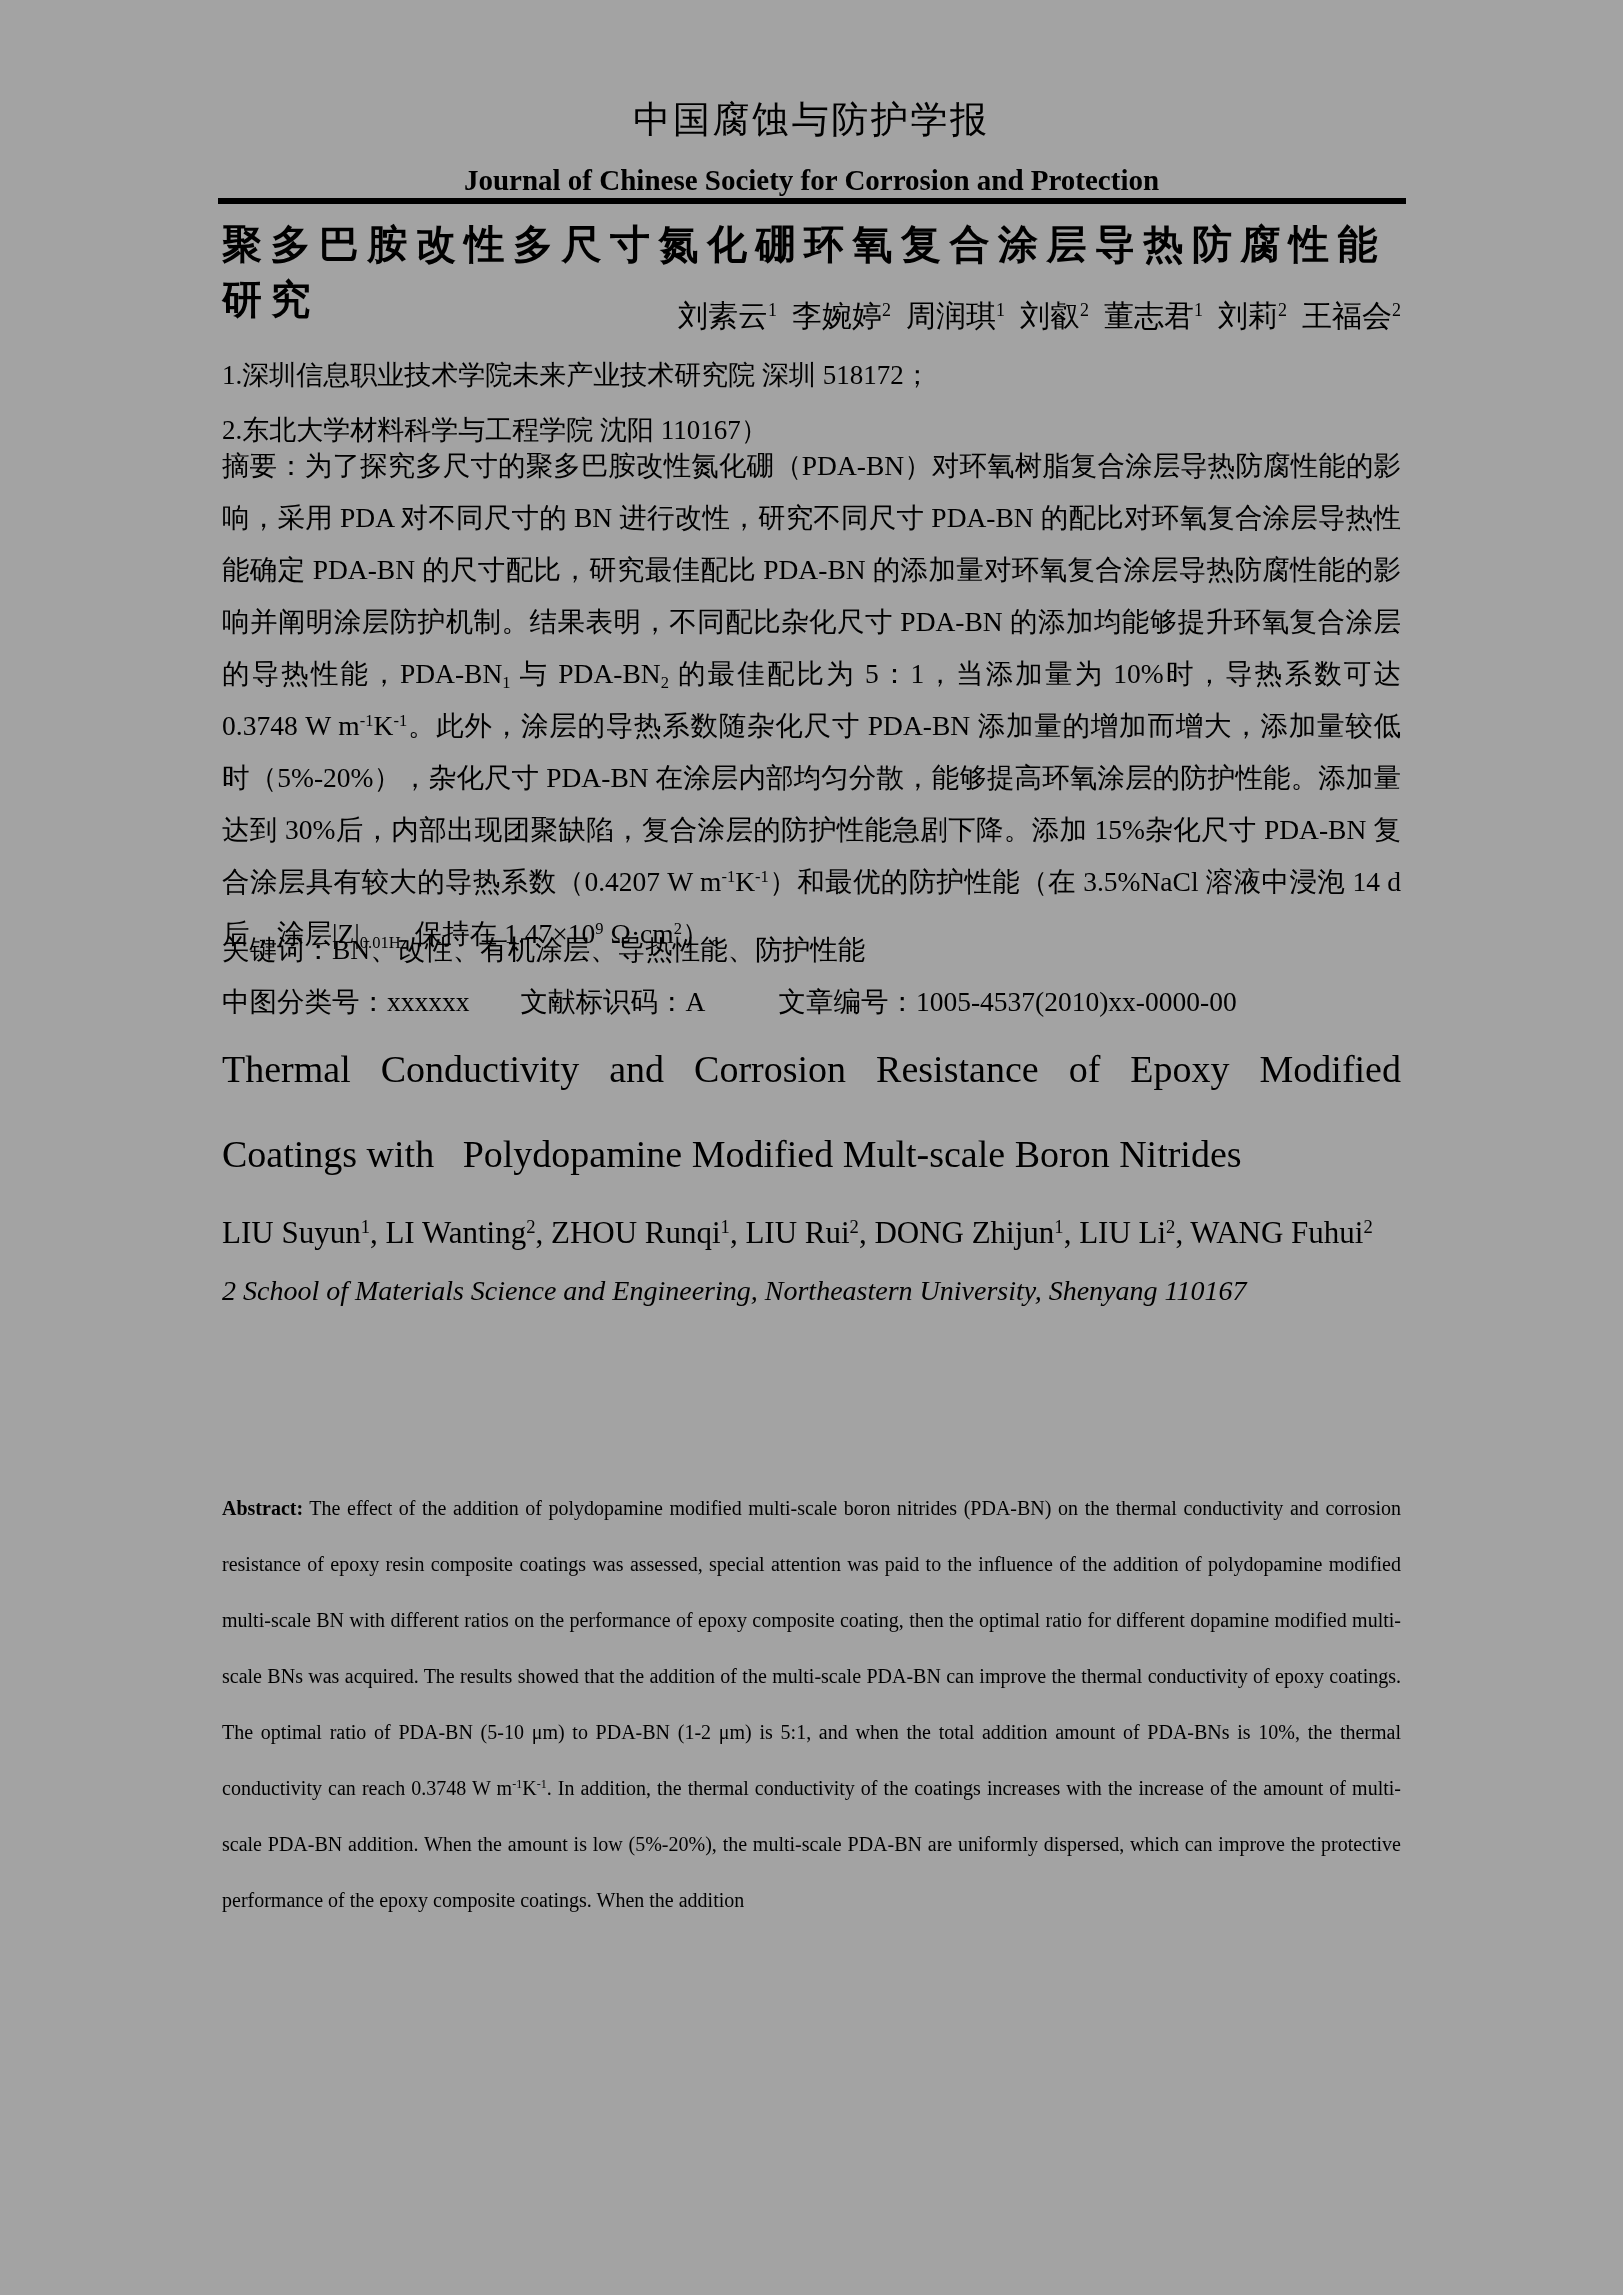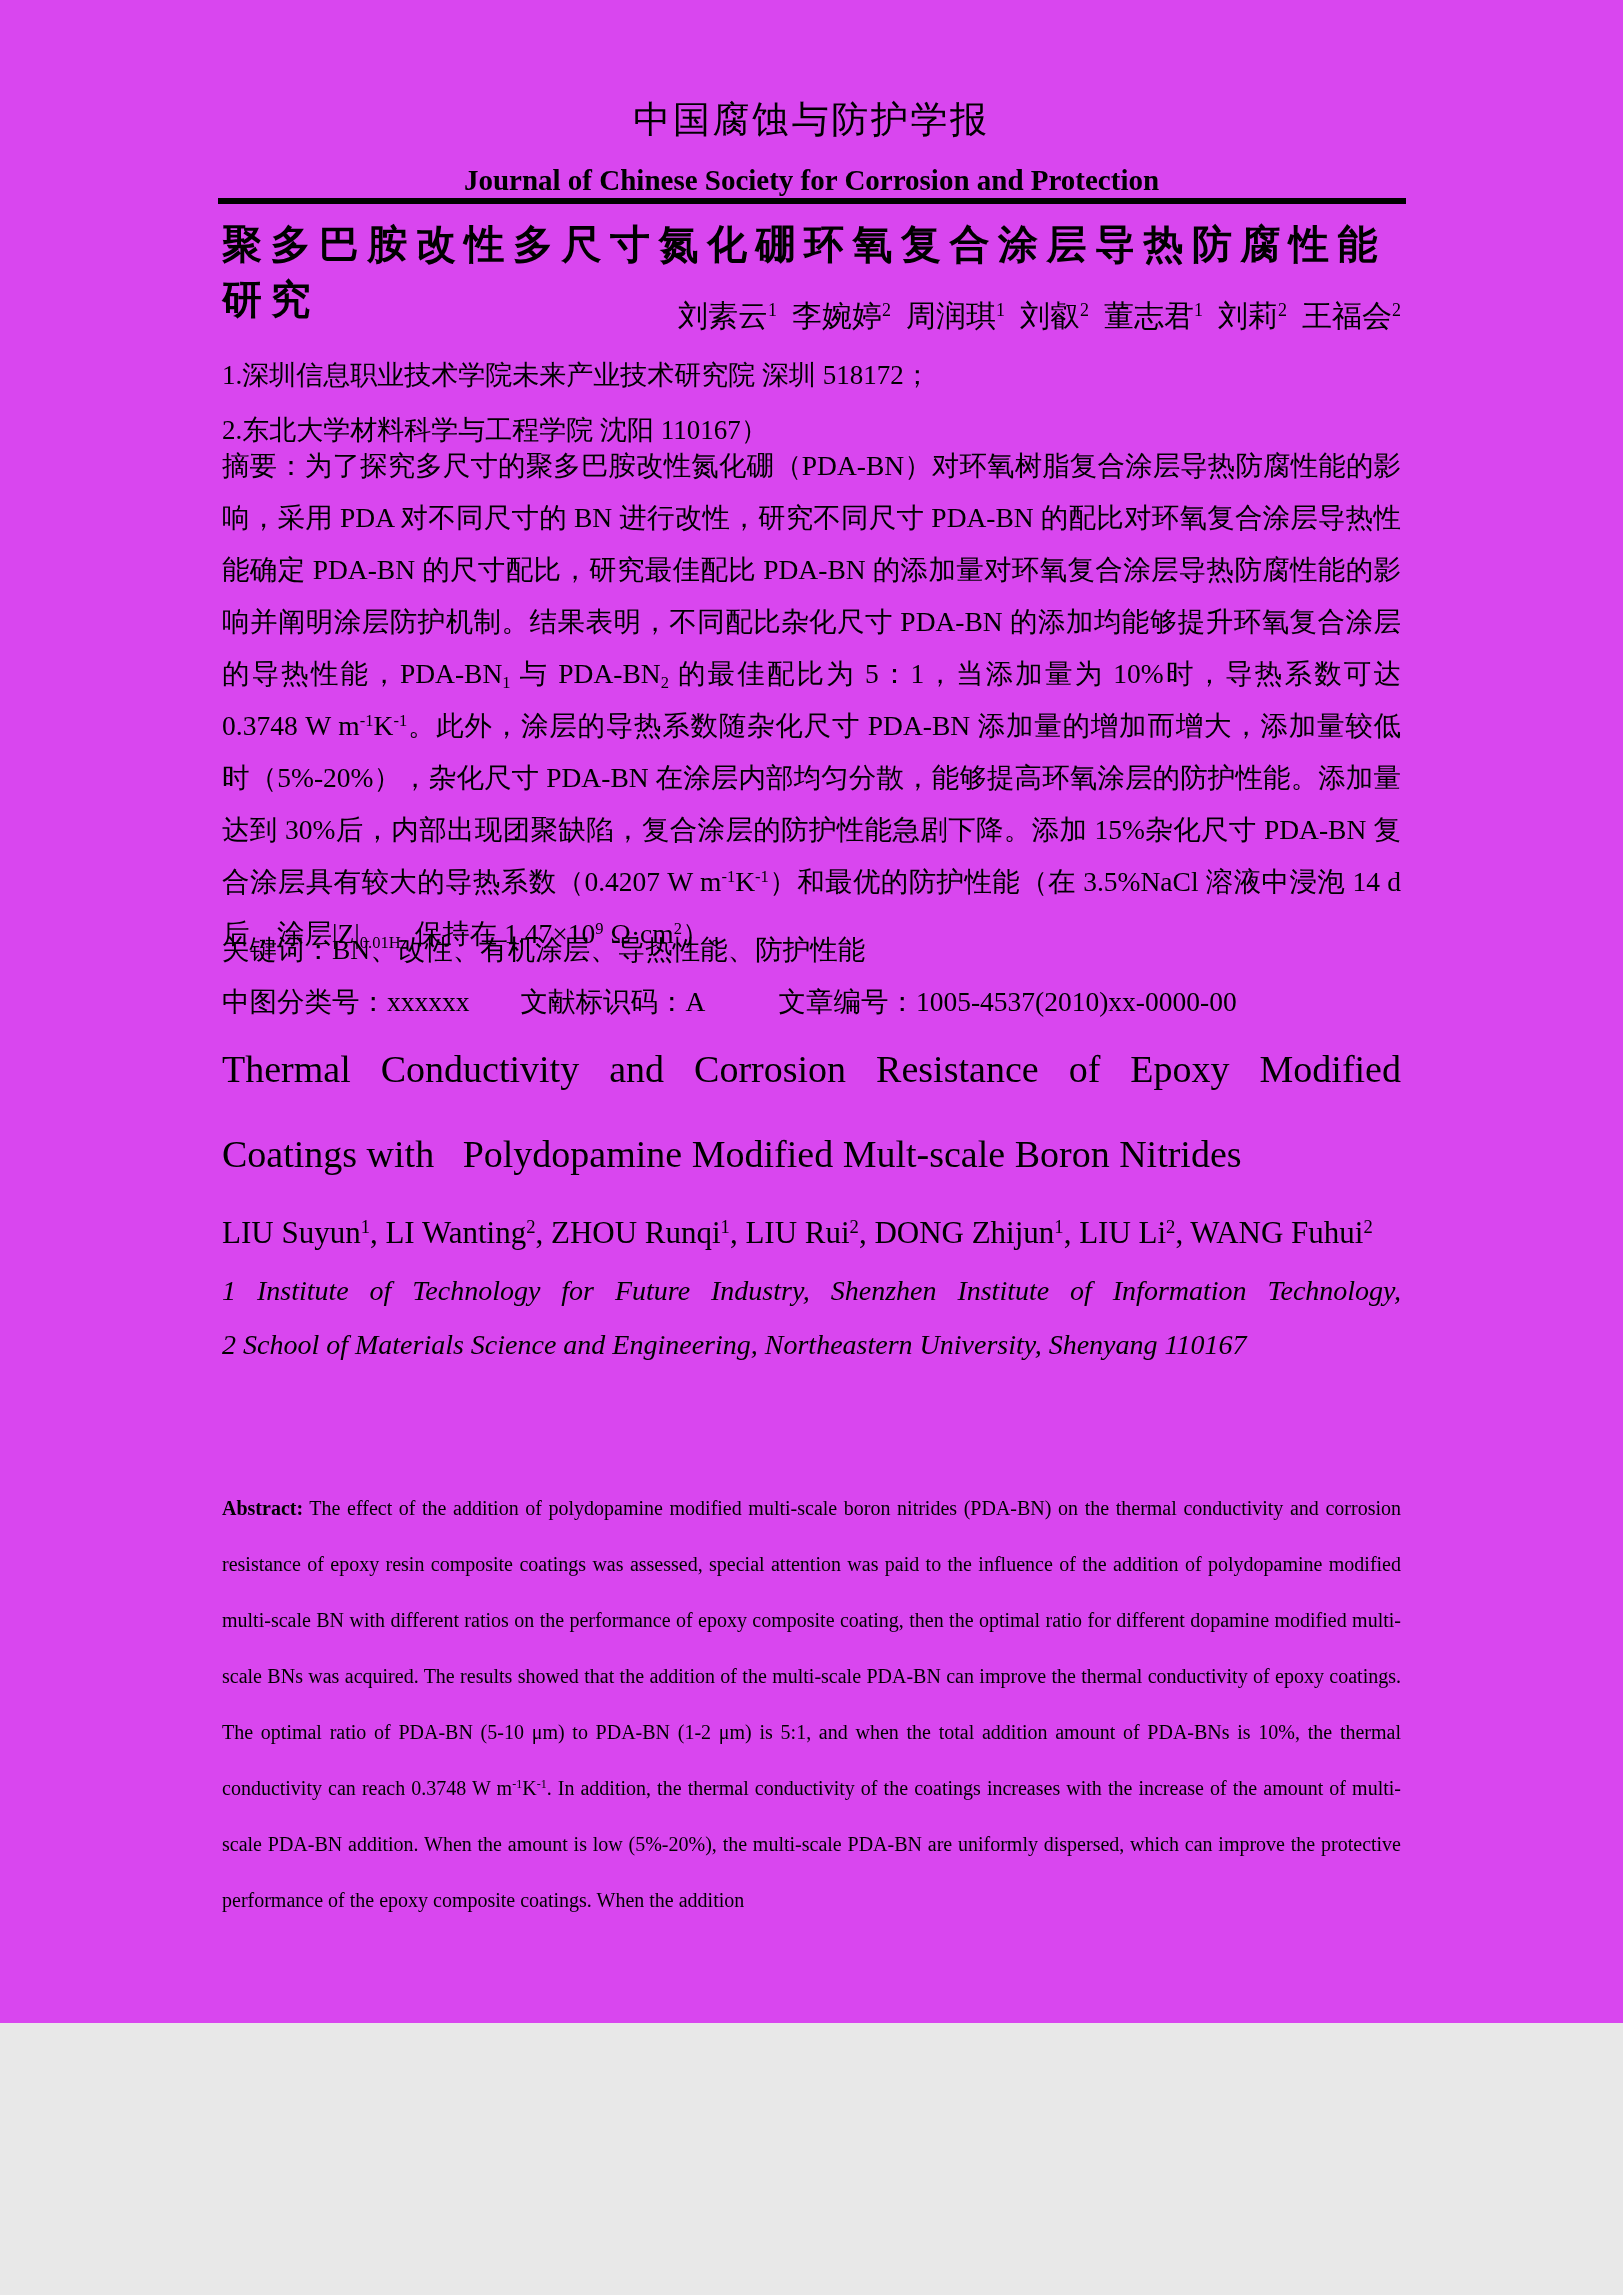--- a/index.html
+++ b/index.html
@@ -1,16 +1,16 @@
 <!DOCTYPE html>
 <html style="font-size:10.5px"><head>
 <meta charset="utf-8">
 <style>
   html,body{margin:0;padding:0;background:#e8e8e8;}
-  .page{position:relative;width:1623px;height:2023px;background:#d946ef;color:#000;overflow:hidden;
+  .page{position:relative;width:1623px;height:2295px;background:#a3a3a3;color:#000;overflow:hidden;
         font-family:"Liberation Serif","DejaVu Serif",serif;}
   .abs{position:absolute;left:222px;width:1179px;}
   .center{left:0;width:1623px;text-align:center;}
 
   .journal-zh{top:95px;font-size:37px;letter-spacing:2.6px;}
   .journal-en{top:164px;font-size:29px;font-weight:bold;}
   .rule{top:198px;left:218px;width:1188px;height:5.9px;background:#000;}
 
   .title-zh{top:217px;font-size:40px;font-weight:700;letter-spacing:8.5px;
             font-family:Liberation Serif, serif;}
@@ -58,20 +58,19 @@
   <div class="abs meta-row">
     <span class="meta-seg-1"><span>中图分类号：</span><span>xxxxxx</span></span><span class="meta-seg-2"><span>文献标识码：</span><span>A</span></span><span><span>文章编号：</span><span>1005-4537(2010)xx-0000-00</span></span>
   </div>
 
   <div class="abs title-en-1">Thermal Conductivity and Corrosion Resistance of Epoxy Modified</div>
   <div class="abs title-en-2">Coatings with   Polydopamine Modified Mult-scale Boron Nitrides</div>
 
   <div class="abs authors-en">LIU Suyun<sup>1</sup>, LI Wanting<sup>2</sup>, ZHOU Runqi<sup>1</sup>, LIU Rui<sup>2</sup>, DONG Zhijun<sup>1</sup>, LIU Li<sup>2</sup>, WANG Fuhui<sup>2</sup></div>
 
   <div class="abs affil-en">
-    <div class="stretch">1 Institute of Technology for Future Industry, Shenzhen Institute of Information Technology,</div>
     <div>2 School of Materials Science and Engineering, Northeastern University, Shenyang 110167</div>
   </div>
 
   <div class="abs abstract-en"><span class="b">Abstract:</span> <span>The effect of the addition of polydopamine modified multi-scale boron nitrides (PDA-BN) on the thermal conductivity and corrosion resistance of epoxy resin composite coatings was assessed, special attention was paid to the influence of the addition of polydopamine modified multi-scale BN with different ratios on the performance of epoxy composite coating, then the optimal ratio for different dopamine modified multi-scale BNs was acquired. The results showed that the addition of the multi-scale PDA-BN can improve the thermal conductivity of epoxy coatings. The optimal ratio of PDA-BN (5-10 μm) to PDA-BN (1-2 μm) is 5:1, and when the total addition amount of PDA-BNs is 10%, the thermal conductivity can reach 0.3748 W m<sup>-1</sup>K<sup>-1</sup>. In addition, the thermal conductivity of the coatings increases with the increase of the amount of multi-scale PDA-BN addition. When the amount is low (5%-20%), the multi-scale PDA-BN are uniformly dispersed, which can improve the protective performance of the epoxy composite coatings. When the addition</span></div>
 
 </div>
 
 
 </body></html>

